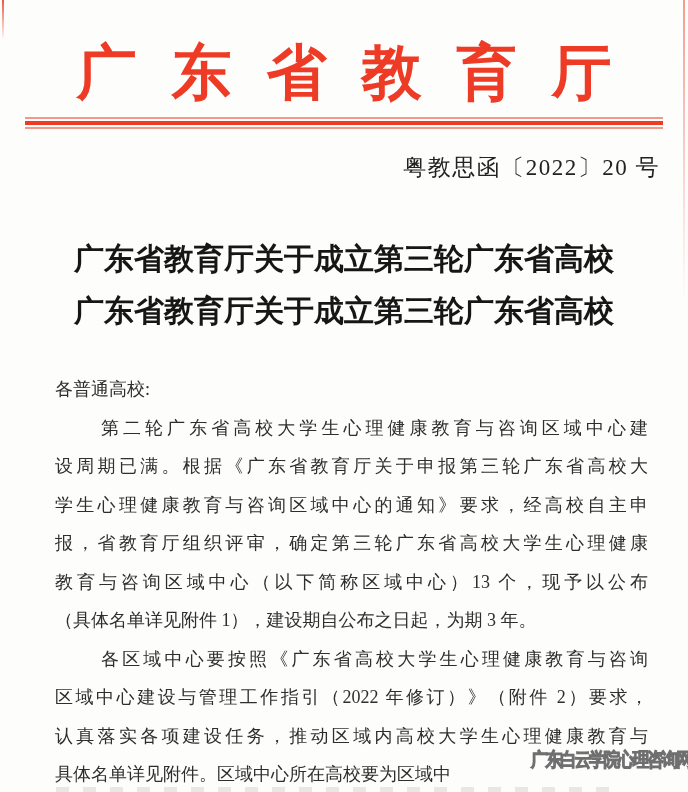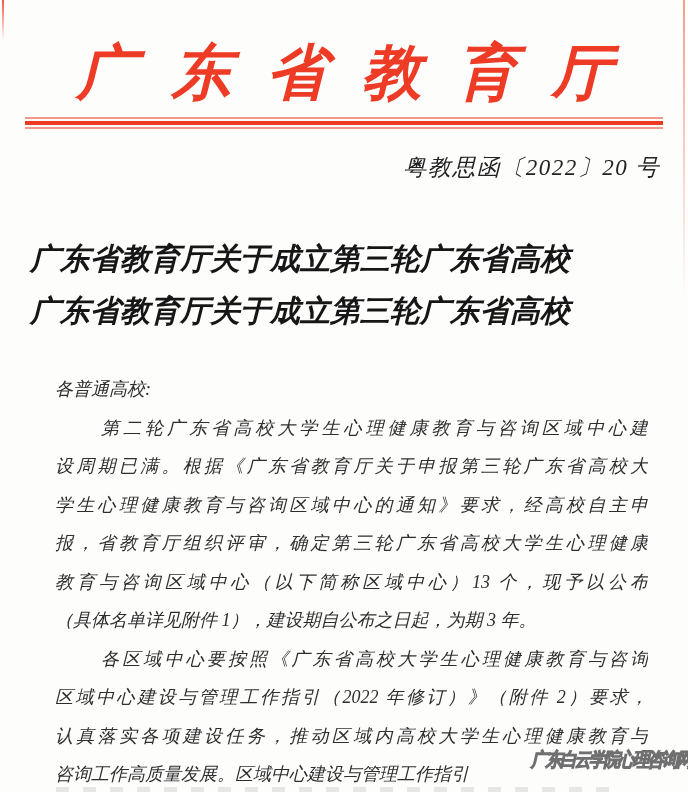--- a/index.html
+++ b/index.html
@@ -8,21 +8,21 @@
     --text:#2e2e2e;
     --title:#161616;
     --bg:#fdfdfc;
   }
   html,body{margin:0;padding:0;}
   body{
     width:688px;height:792px;overflow:hidden;position:relative;
     background:var(--bg);
     font-family:"Liberation Serif","DejaVu Serif",serif;
   }
-  .page{position:absolute;inset:0;font-style:italic;}
+  .page{position:absolute;inset:0;}
 
   
   .edge-left{
     position:absolute;left:2px;top:0;width:2px;height:40px;
     background:linear-gradient(to bottom, rgba(238,59,38,.85), rgba(238,59,38,0));
   }
   .edge-right{
     position:absolute;right:3px;top:0;width:2px;height:300px;
     background:linear-gradient(to bottom, rgba(238,59,38,.5), rgba(238,59,38,0));
   }
@@ -41,21 +41,21 @@
   .rule-main{height:4.5px;background:var(--accent);}
   .rule-bot{height:1.5px;background:var(--accent-light);margin-top:2px;}
 
   .doc-number{
     position:absolute;top:152px;right:28px;
     font-size:23px;color:#222;letter-spacing:1.5px;white-space:nowrap;margin-left:25px;
   }
 
   .title{
     position:absolute;top:233px;left:30px;right:30px;
-    text-align:left;font-size:30px;line-height:52px;
+    text-align:center;font-size:30px;line-height:52px;
     font-weight:bold;color:var(--title);
   }
 
   .body-text{
     position:absolute;top:370px;left:55px;width:593px;
     font-size:18px;color:var(--text);
   }
   .line{
     height:38.5px;line-height:38.5px;
     text-align:justify;overflow:hidden;
@@ -109,21 +109,21 @@
     <div>
         <div class="line indent stretch">第二轮广东省高校大学生心理健康教育与咨询区域中心建</div>
         <div class="line stretch">设周期已满。根据《广东省教育厅关于申报第三轮广东省高校大</div>
         <div class="line stretch">学生心理健康教育与咨询区域中心的通知》要求，经高校自主申</div>
         <div class="line stretch">报，省教育厅组织评审，确定第三轮广东省高校大学生心理健康</div>
         <div class="line stretch">教育与咨询区域中心（以下简称区域中心）13 个，现予以公布</div>
         <div class="line no-stretch">（具体名单详见附件 1），建设期自公布之日起，为期 3 年。</div>
         <div class="line indent stretch">各区域中心要按照《广东省高校大学生心理健康教育与咨询</div>
         <div class="line stretch">区域中心建设与管理工作指引（2022 年修订）》（附件 2）要求，</div>
         <div class="line stretch">认真落实各项建设任务，推动区域内高校大学生心理健康教育与</div>
-        <div class="line no-stretch">咨询工作高质量发展。区域中心建设与管理工作指引</div>
+        <div class="line no-stretch">具体名单详见附件。区域中心所在高校要为区域中</div>
       </div>
   </div>
 
   <div class="watermark">广东白云学院心理咨询网</div>
 
   <div class="cutoff-hint"></div>
 
 </div>
 
 </body></html>

